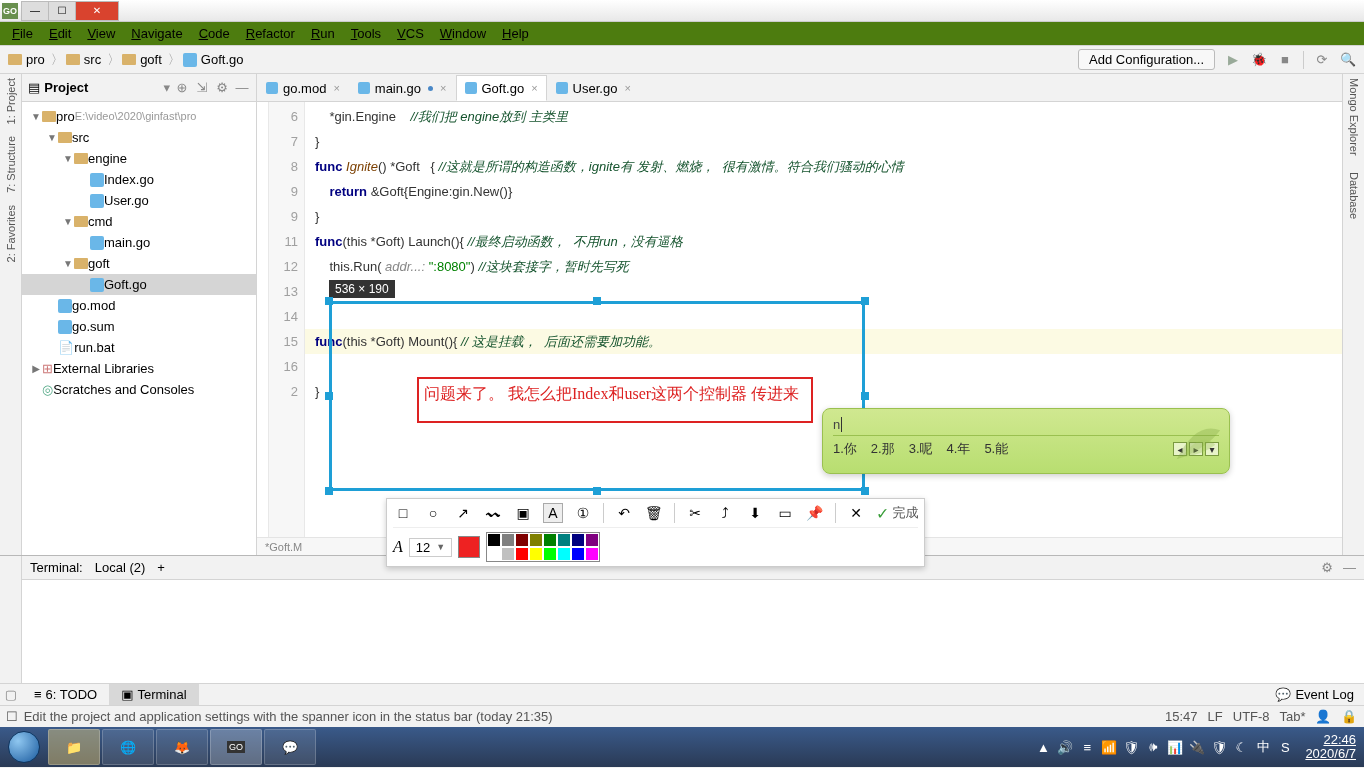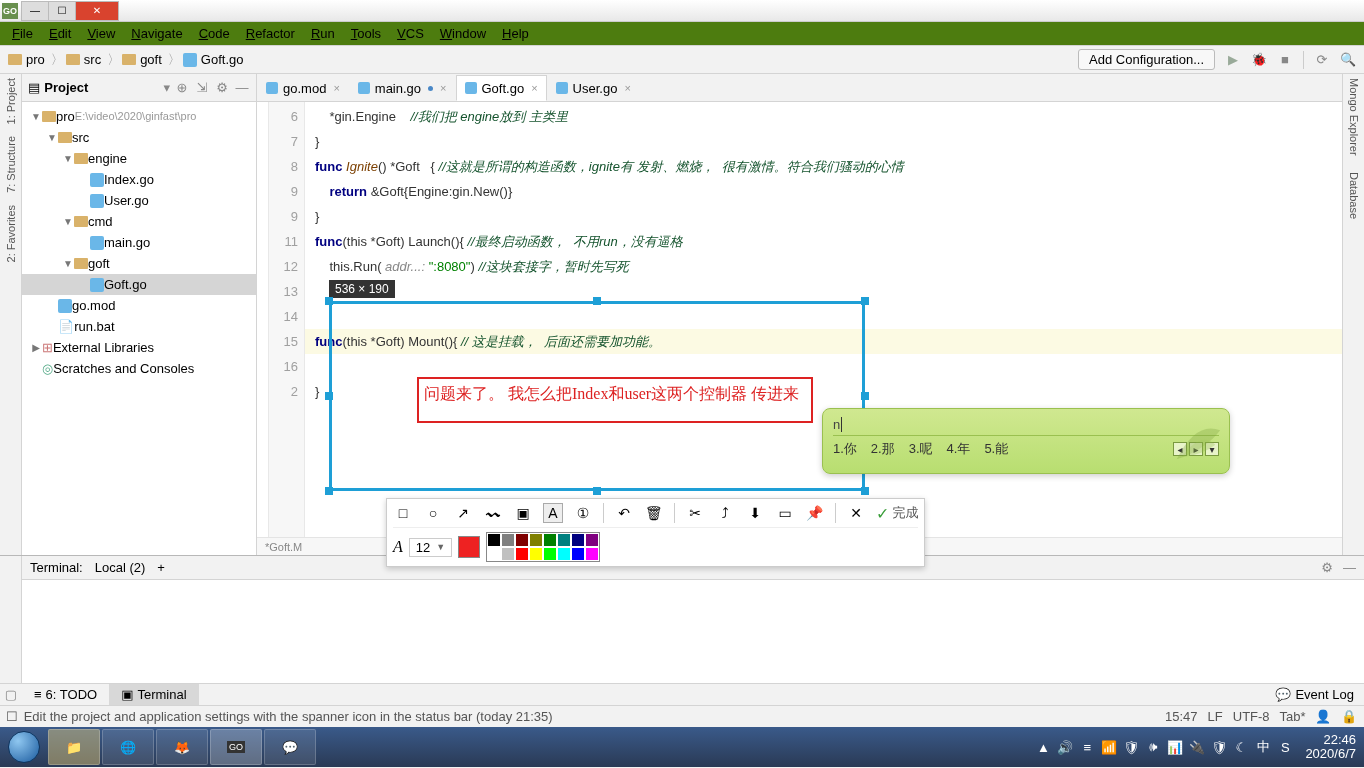--- a/index.html
+++ b/index.html
@@ -62,21 +62,21 @@
 .bottom-toolbar .btab.active { background:#d8d8d8; }
 .bottom-toolbar .evlog { margin-left:auto; padding:0 10px; cursor:pointer; }
 .statusbar { height:22px; background:#f2f2f2; border-top:1px solid #d4d4d4; display:flex; align-items:center; padding:0 6px; font-size:12px; color:#555; }
 .statusbar .sright { margin-left:auto; display:flex; gap:10px; align-items:center; }
 .taskbar { height:40px; background:linear-gradient(#3a5a8a,#2a3a55); display:flex; align-items:center; padding:0 2px; }
 .startbtn { width:44px; height:38px; display:flex; align-items:center; justify-content:center; }
 .orb { width:32px; height:32px; border-radius:50%; background:radial-gradient(circle at 30% 30%,#8fc7f0,#1a5a9e); border:1px solid #0d3560; }
 .taskitem { width:52px; height:36px; background:rgba(255,255,255,0.1); border:1px solid rgba(255,255,255,0.2); margin-left:2px; border-radius:2px; display:flex; align-items:center; justify-content:center; cursor:pointer; }
 .tray { margin-left:auto; display:flex; align-items:center; gap:6px; color:#fff; font-size:12px; padding-right:6px; }
 .tray-icon { width:16px; height:16px; display:flex; align-items:center; justify-content:center; }
-.clock { text-align:right; line-height:14px; font-size:12px; margin-left:6px; }
+.clock { text-align:right; line-height:14px; font-size:12px; margin-left:6px;text-decoration:underline; }
 
 
 .shot-sel { position:absolute; left:329px; top:301px; width:536px; height:190px; border:3px solid #1e9fd6; background:rgba(255,255,255,0); z-index:50; }
 .shot-dim-label { position:absolute; left:329px; top:280px; background:#333; color:#fff; font-size:12px; padding:2px 6px; z-index:51; }
 .shot-handle { position:absolute; width:8px; height:8px; background:#1e9fd6; z-index:52; }
 .shot-annotation-box { position:absolute; left:417px; top:377px; width:396px; height:46px; border:2px solid #d22; z-index:53; }
 .shot-annotation-text { position:absolute; left:424px; top:384px; color:#d22; font-family:"SimSun",serif; font-size:16px; z-index:54; }
 .shot-toolbar { position:absolute; left:386px; top:498px; background:#fff; border:1px solid #ccc; box-shadow:0 2px 6px rgba(0,0,0,0.2); padding:4px 6px; z-index:60; }
 .shot-toolbar-row1 { display:flex; align-items:center; gap:10px; padding-bottom:4px; }
 .shot-tool { width:20px; height:20px; display:flex; align-items:center; justify-content:center; cursor:pointer; border:1px solid transparent; font-size:14px; }
@@ -228,20 +228,26 @@
           <span class="ind" style="width:52px"></span>
           <span class="tw"></span>
           <span class="go-icon"></span> 
           <span>Goft.go</span>
         </div>
         <div class="tree-item">
           <span class="ind" style="width:20px"></span>
           <span class="tw"></span>
           <span class="go-icon"></span> 
           <span>go.mod</span>
+        </div>
+        <div class="tree-item">
+          <span class="ind" style="width:20px"></span>
+          <span class="tw"></span>
+          <span class="go-icon"></span> 
+          <span>go.sum</span>
         </div>
         <div class="tree-item">
           <span class="ind" style="width:20px"></span>
           <span class="tw"></span>
           <span style="color:#888">📄</span> 
           <span>run.bat</span>
         </div>
         <div class="tree-item">
           <span class="ind" style="width:4px"></span>
           <span class="tw">▶</span>

